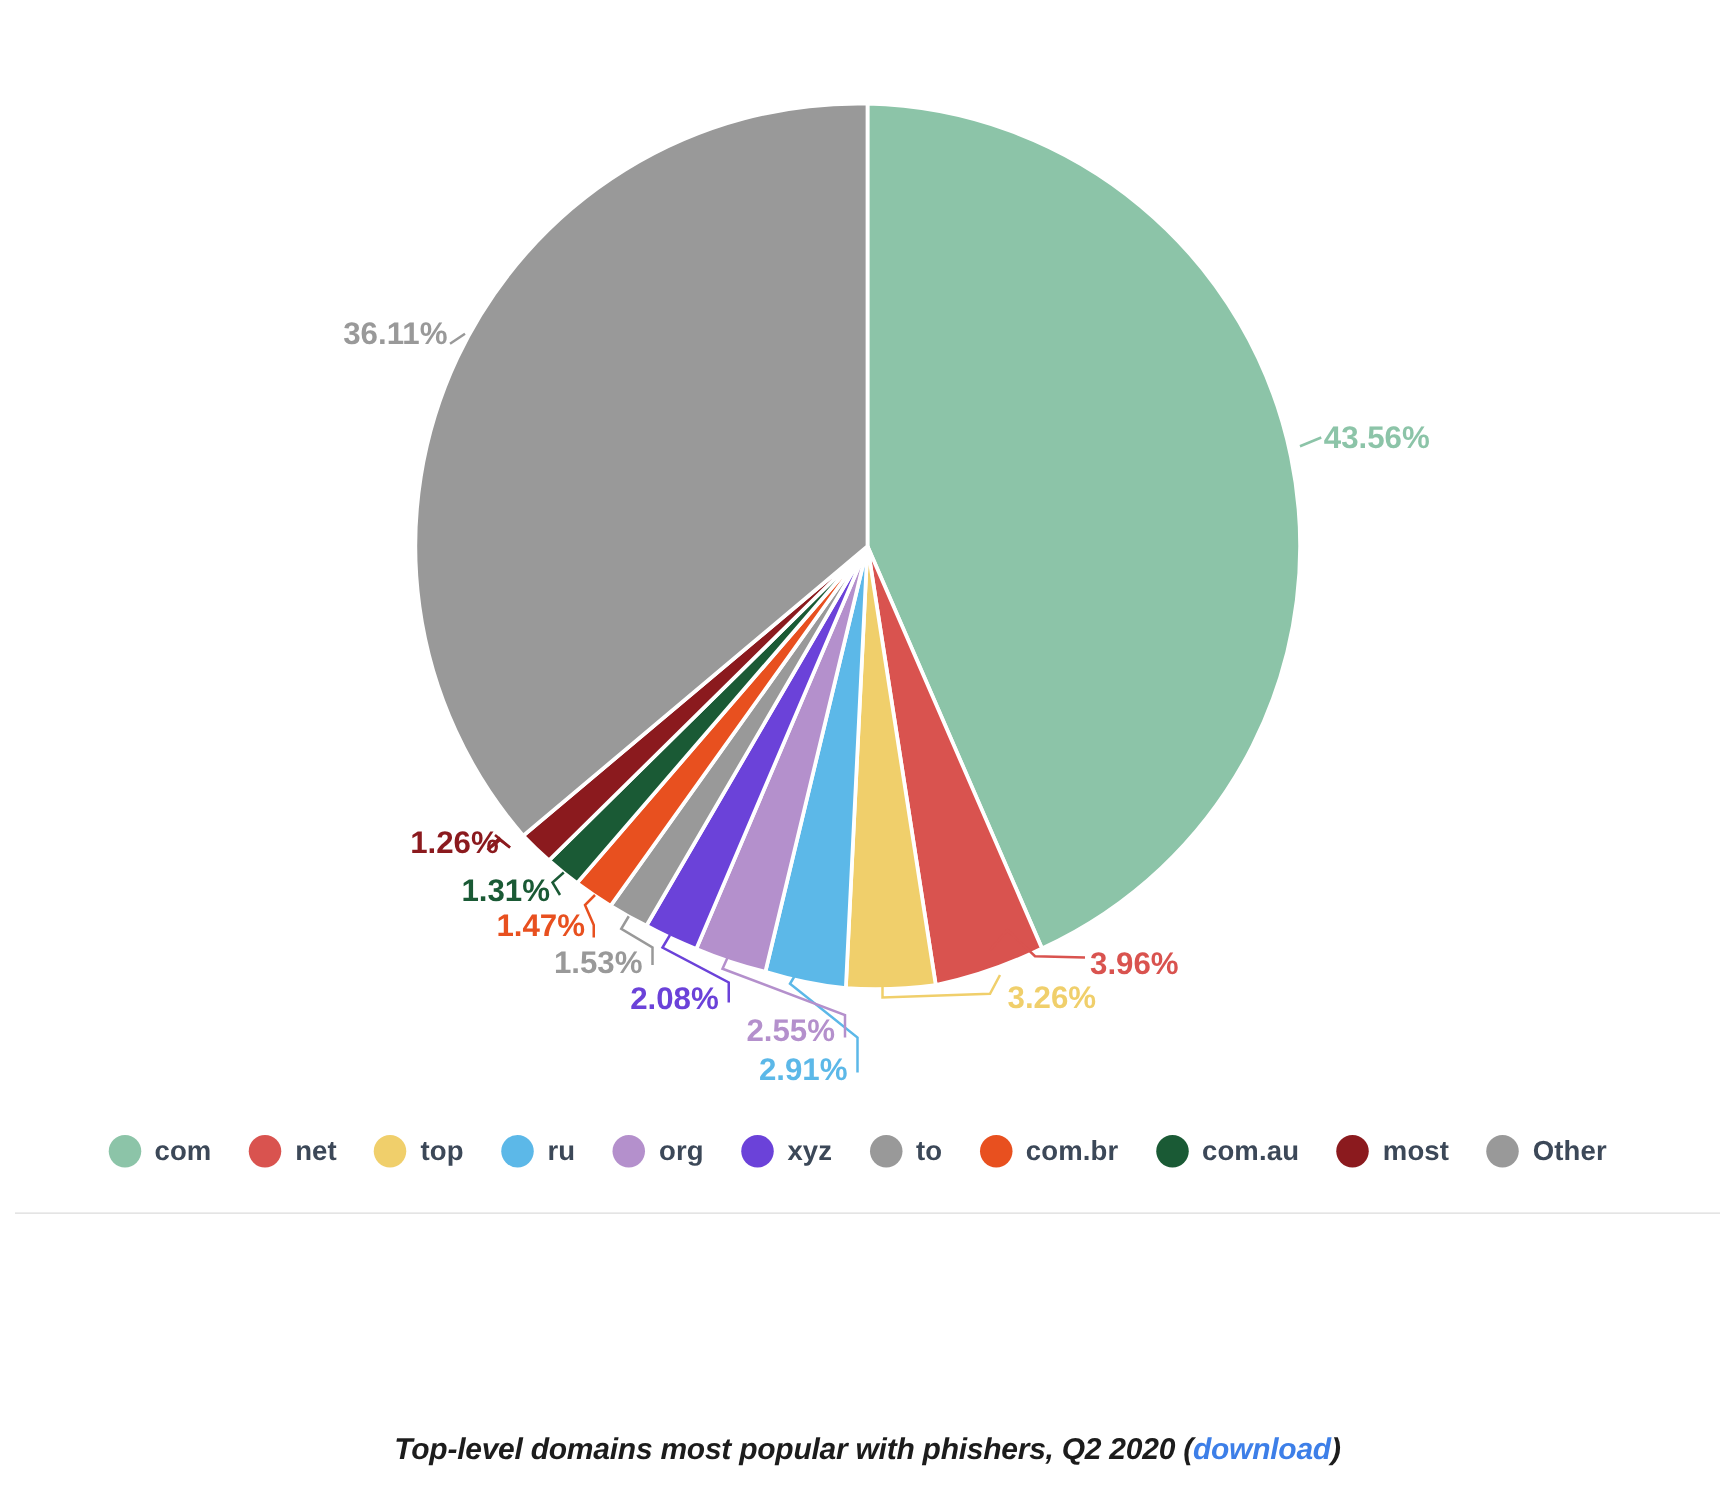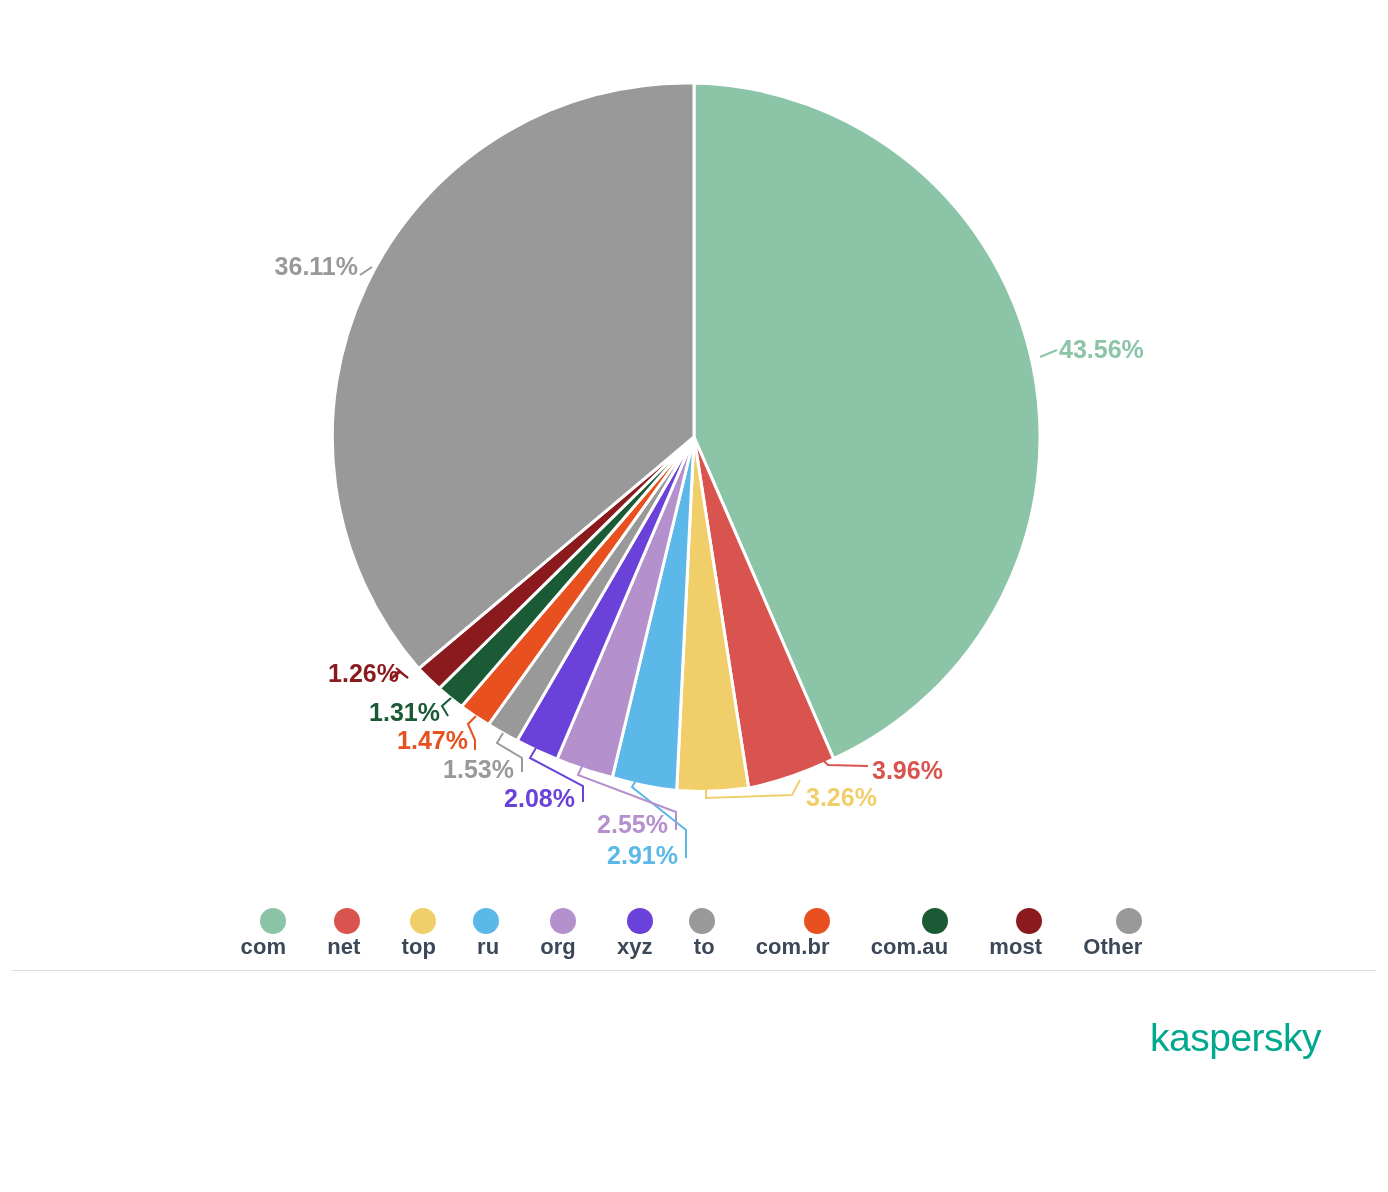--- a/index.html
+++ b/index.html
@@ -35,23 +35,22 @@
     top: 908px;
     width: 1388px;
     display: flex;
     justify-content: center;
     align-items: center;
     gap: 0px;
     flex-wrap: nowrap;
   }
   .legend-item {
     display: flex;
-    align-items: flex-end;
+    align-items: flex-start;
     margin-right: 30px;
-    flex-direction: column;
   }
   .legend-item:last-child { margin-right: 16px; }
   .legend-swatch {
     width: 26px;
     height: 26px;
     border-radius: 50%;
     flex: 0 0 auto;
   }
   .legend-label {
     margin-left: 11px;
@@ -249,20 +248,18 @@
 
     <div class="legend-item">
       <span class="legend-swatch" style="background:#999999"></span>
       <span class="legend-label">Other</span>
     </div>
 
   </div>
 
   <div class="divider"></div>
 
-  <div class="brand">
-    <svg width="200" height="44" viewBox="0 0 200 44" xmlns="http://www.w3.org/2000/svg" aria-hidden="true">
-      <text x="0" y="33" font-family="Liberation Sans, sans-serif" font-size="39" font-weight="normal" fill="#00a88e" letter-spacing="-0.5">kaspersky</text>
-    </svg>
+
+  <div class="caption">
+    <span>Top-level domains most popular with phishers, Q2 2020 (</span><span class="dl">download</span><span>)</span>
   </div>
 
-
 </div>
 
 </body></html>

